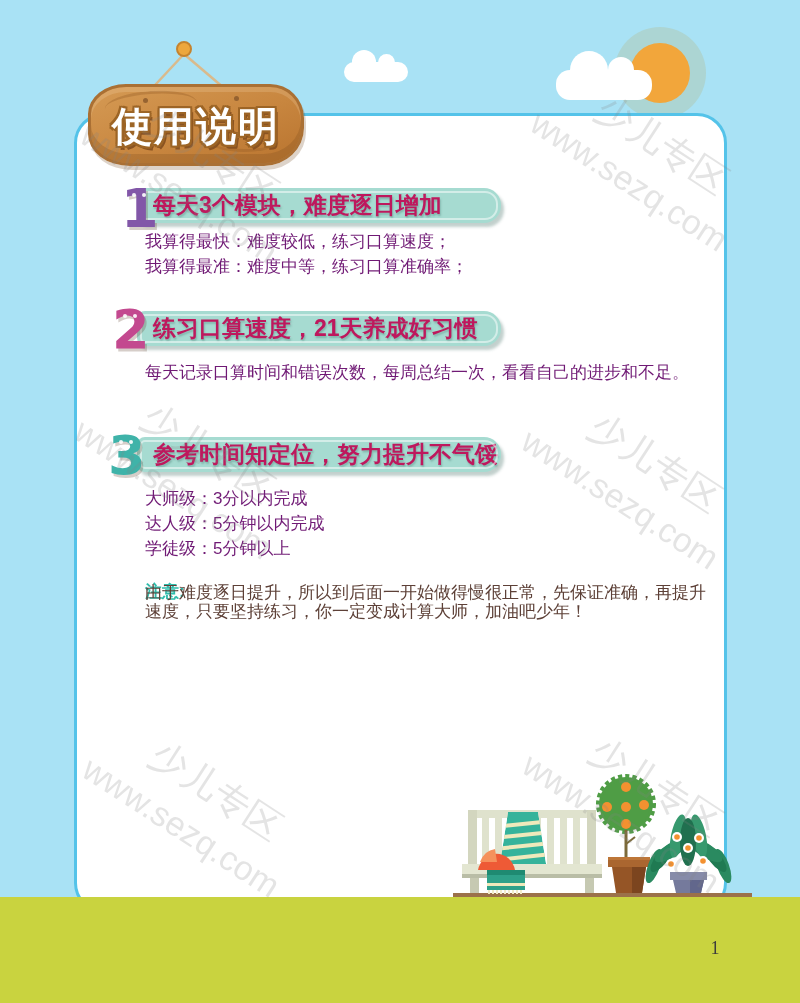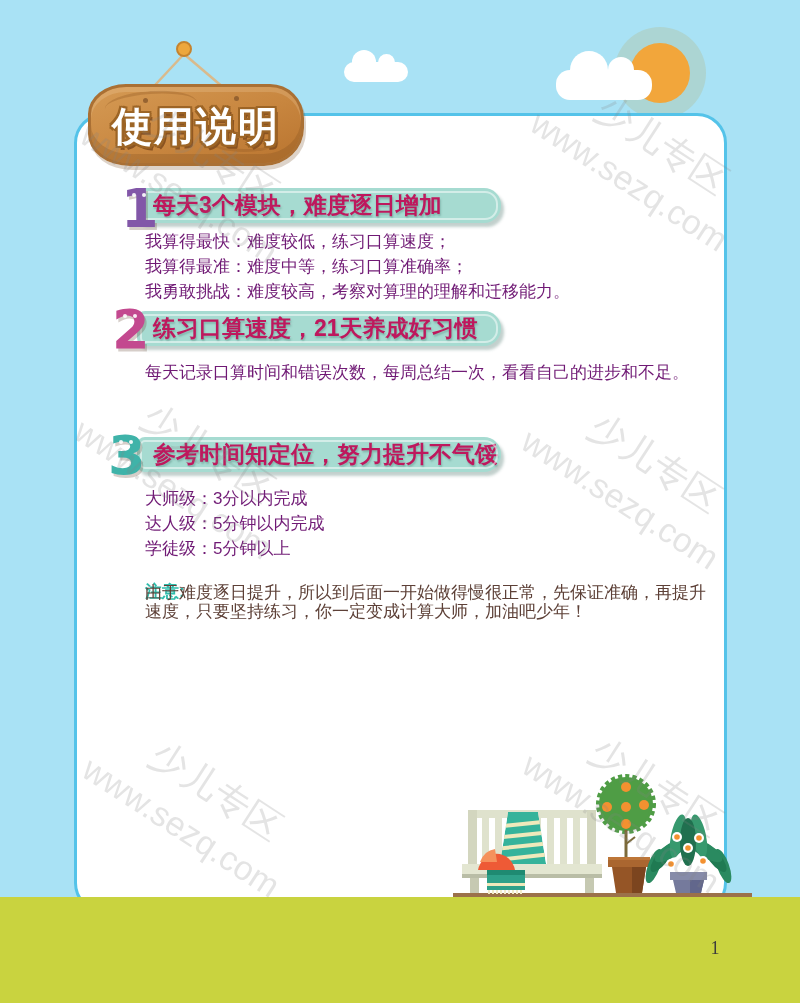--- a/index.html
+++ b/index.html
@@ -88,21 +88,20 @@
     </div>
   </div>
 
   <div class="abs sec-num num1">1</div>
   <div class="abs banner" style="top:188px;">
     <span class="banner-title">每天3个模块，难度逐日增加</span>
   </div>
   <div class="abs body-text" style="top:229px;">
     <div>我算得最快：难度较低，练习口算速度；</div>
     <div>我算得最准：难度中等，练习口算准确率；</div>
-    <div>我勇敢挑战：难度较高，考察对算理的理解和迁移能力。</div>
   </div>
 
   <div class="abs sec-num num2">2</div>
   <div class="abs banner" style="top:311px;">
     <span class="banner-title">练习口算速度，21天养成好习惯</span>
   </div>
   <div class="abs body-text" style="top:360px;">
     <div>每天记录口算时间和错误次数，每周总结一次，看看自己的进步和不足。</div>
   </div>
 

